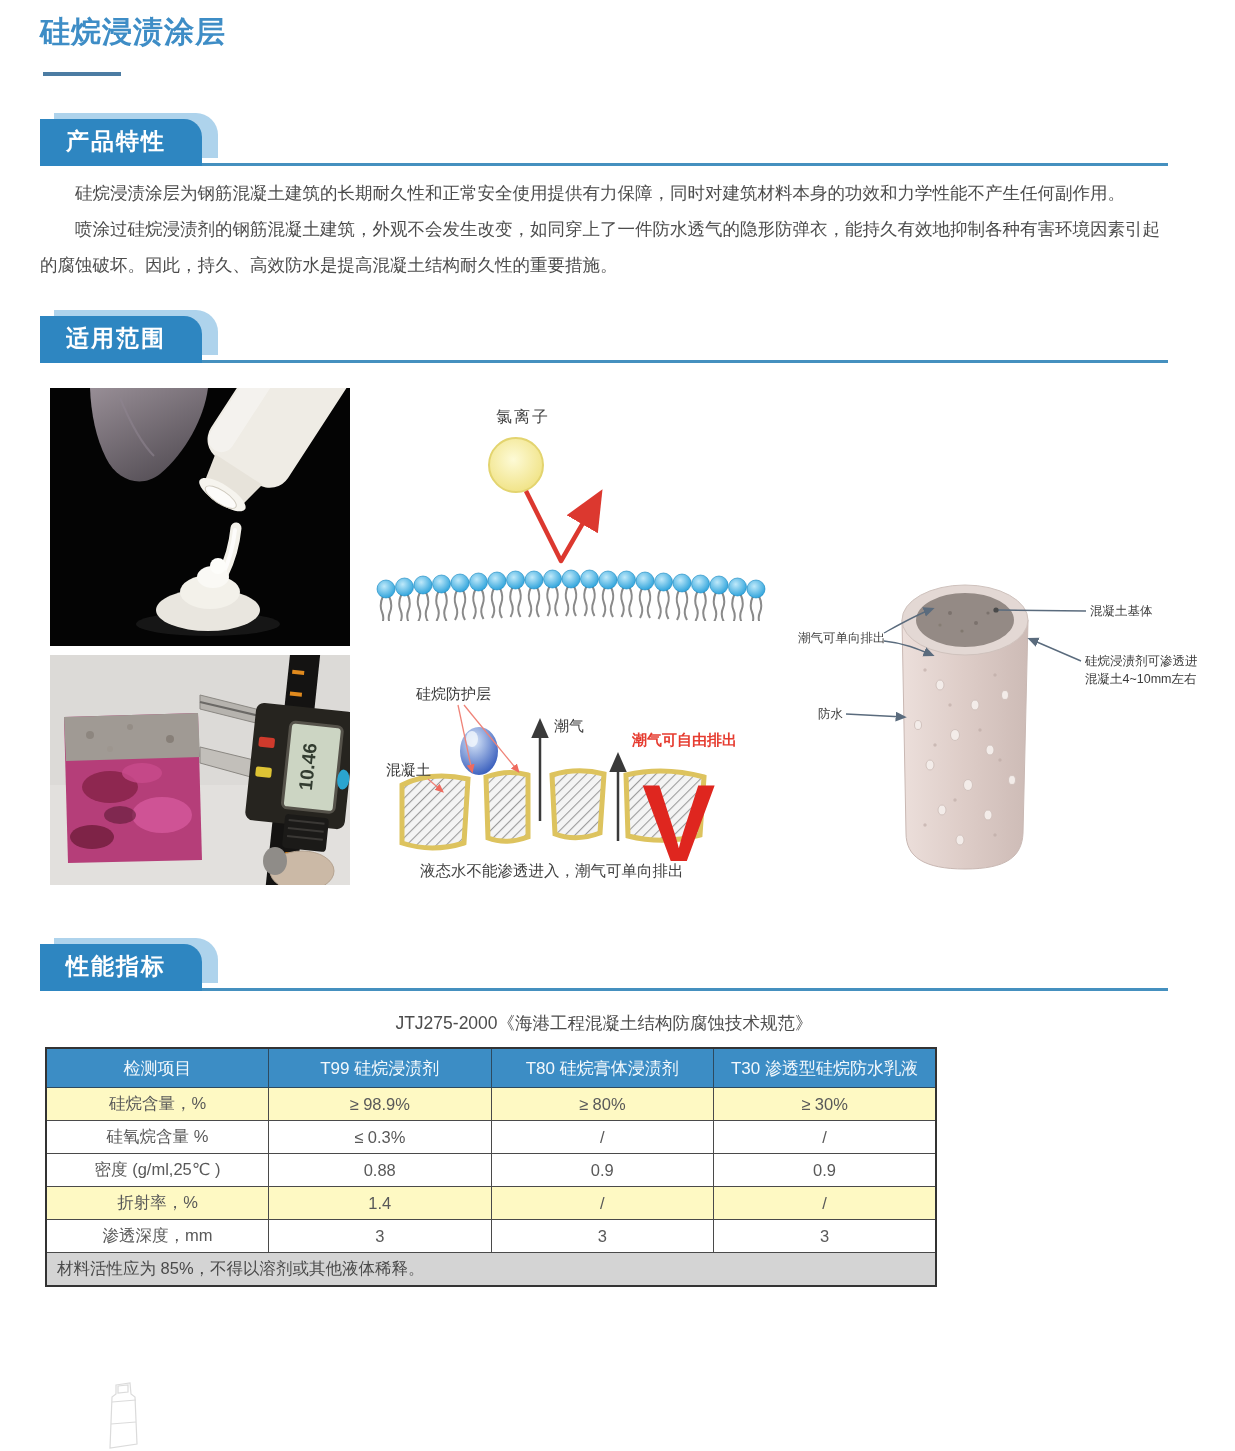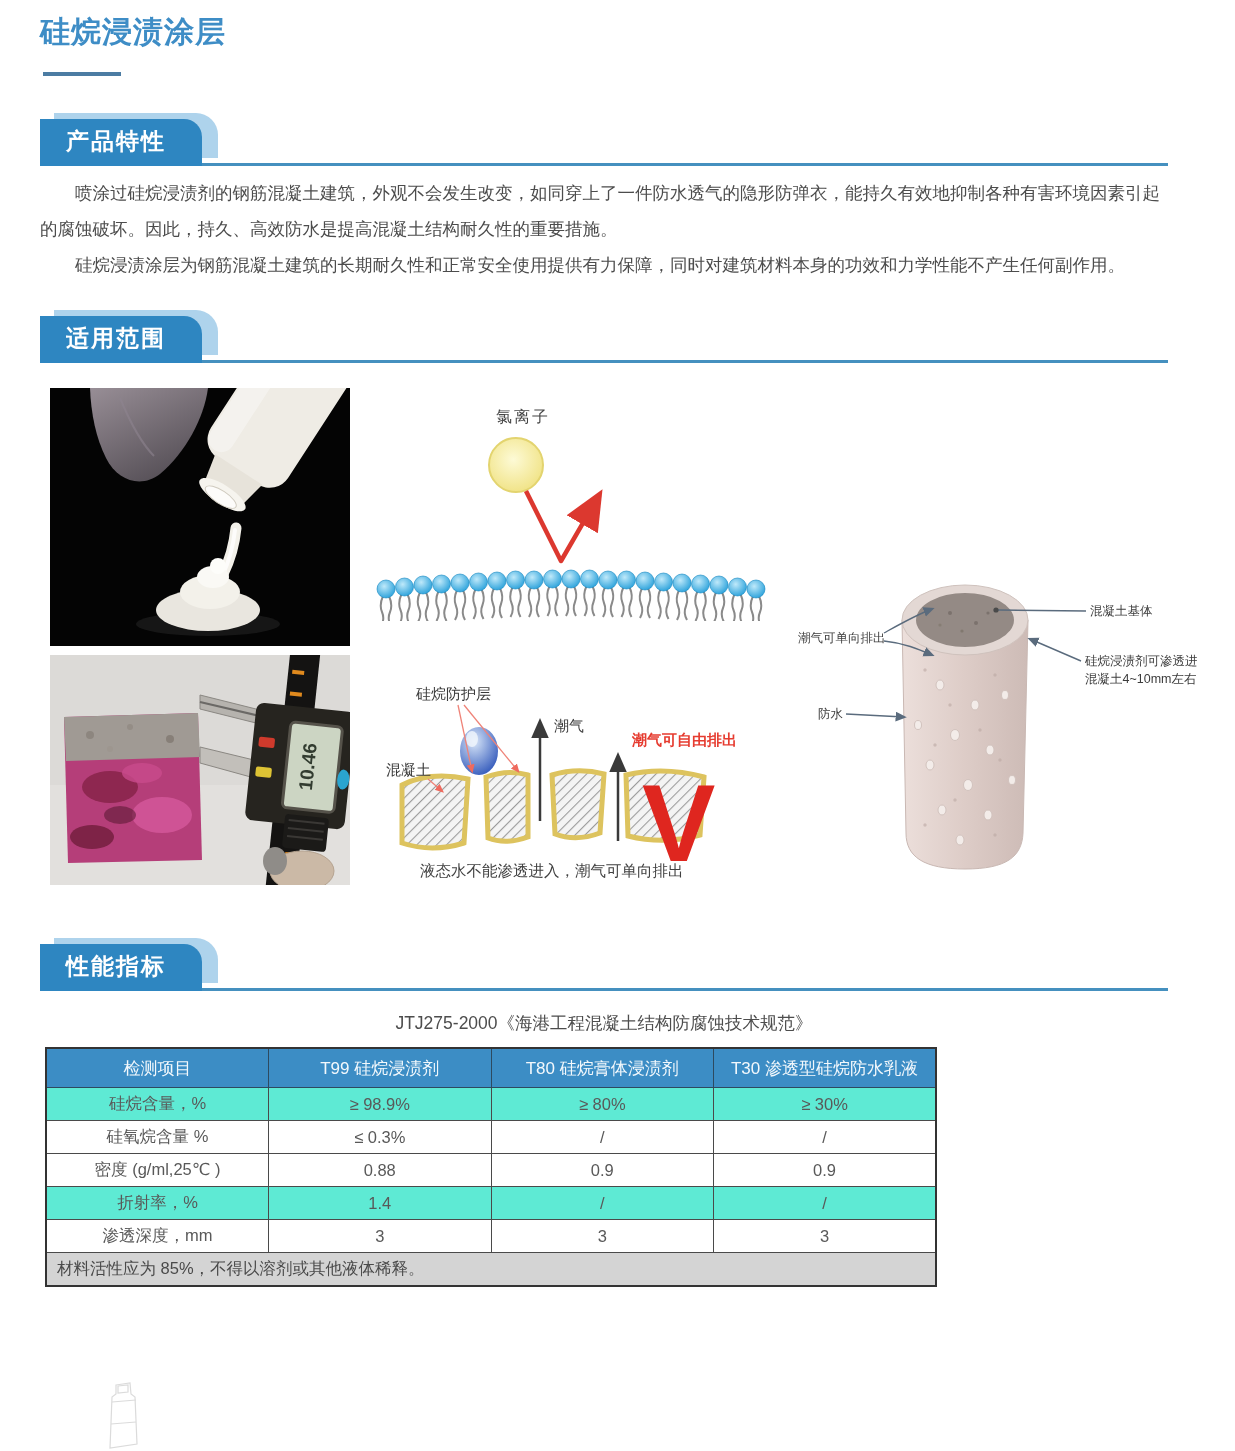--- a/index.html
+++ b/index.html
@@ -29,21 +29,21 @@
   .g-pour{left:50px;top:5px;}
   .g-caliper{left:50px;top:272px;}
   .g-chloride{left:368px;top:12px;}
   .g-moisture{left:380px;top:290px;}
   .g-cylinder{left:790px;top:182px;}
   
   .tbl-caption{margin:20px 40px 0 40px;width:1128px;text-align:center;color:#4d4d4d;font-size:17.5px;}
   table.perf{margin:12px 0 0 45px;width:892px;border-collapse:collapse;border:2px solid #333333;table-layout:fixed;}
   table.perf th{background:#3c8dc5;color:#f2f8fc;font-weight:normal;font-size:17px;height:36px;border:1px solid #2d4a60;}
   table.perf td{border:1px solid #4a4a4a;text-align:center;color:#595959;font-size:16.5px;height:30px;padding:1px 4px;}
-  table.perf tr.shaded td{background:#5eead4;margin-top:42px;}
+  table.perf tr.shaded td{background:#fef9c3;margin-top:42px;}
   table.perf td.footnote{text-align:left;background:#d4d4d4;color:#4a4a4a;padding-left:10px;font-size:16.5px;}
   
   .footer-art{position:absolute;left:100px;top:1382px;}
   svg text{font-family:"Liberation Sans","DejaVu Sans",sans-serif;}
 </style>
 </head>
 <body>
 
 <div class="page">
 
@@ -51,22 +51,22 @@
   <div class="title-underline"></div>
 
   <div class="sec-header mt-features">
     <div class="sec-rule"></div>
     <div class="tab">
       <div class="tab-echo"></div>
       <div class="tab-main">产品特性</div>
     </div>
   </div>
   <div class="body-text">
+    <p>硅烷浸渍涂层为钢筋混凝土建筑的长期耐久性和正常安全使用提供有力保障，同时对建筑材料本身的功效和力学性能不产生任何副作用。</p>
     <p>喷涂过硅烷浸渍剂的钢筋混凝土建筑，外观不会发生改变，如同穿上了一件防水透气的隐形防弹衣，能持久有效地抑制各种有害环境因素引起的腐蚀破坏。因此，持久、高效防水是提高混凝土结构耐久性的重要措施。</p>
-    <p>硅烷浸渍涂层为钢筋混凝土建筑的长期耐久性和正常安全使用提供有力保障，同时对建筑材料本身的功效和力学性能不产生任何副作用。</p>
   </div>
 
   <div class="sec-header mt-scope">
     <div class="sec-rule"></div>
     <div class="tab">
       <div class="tab-echo"></div>
       <div class="tab-main">适用范围</div>
     </div>
   </div>
 

